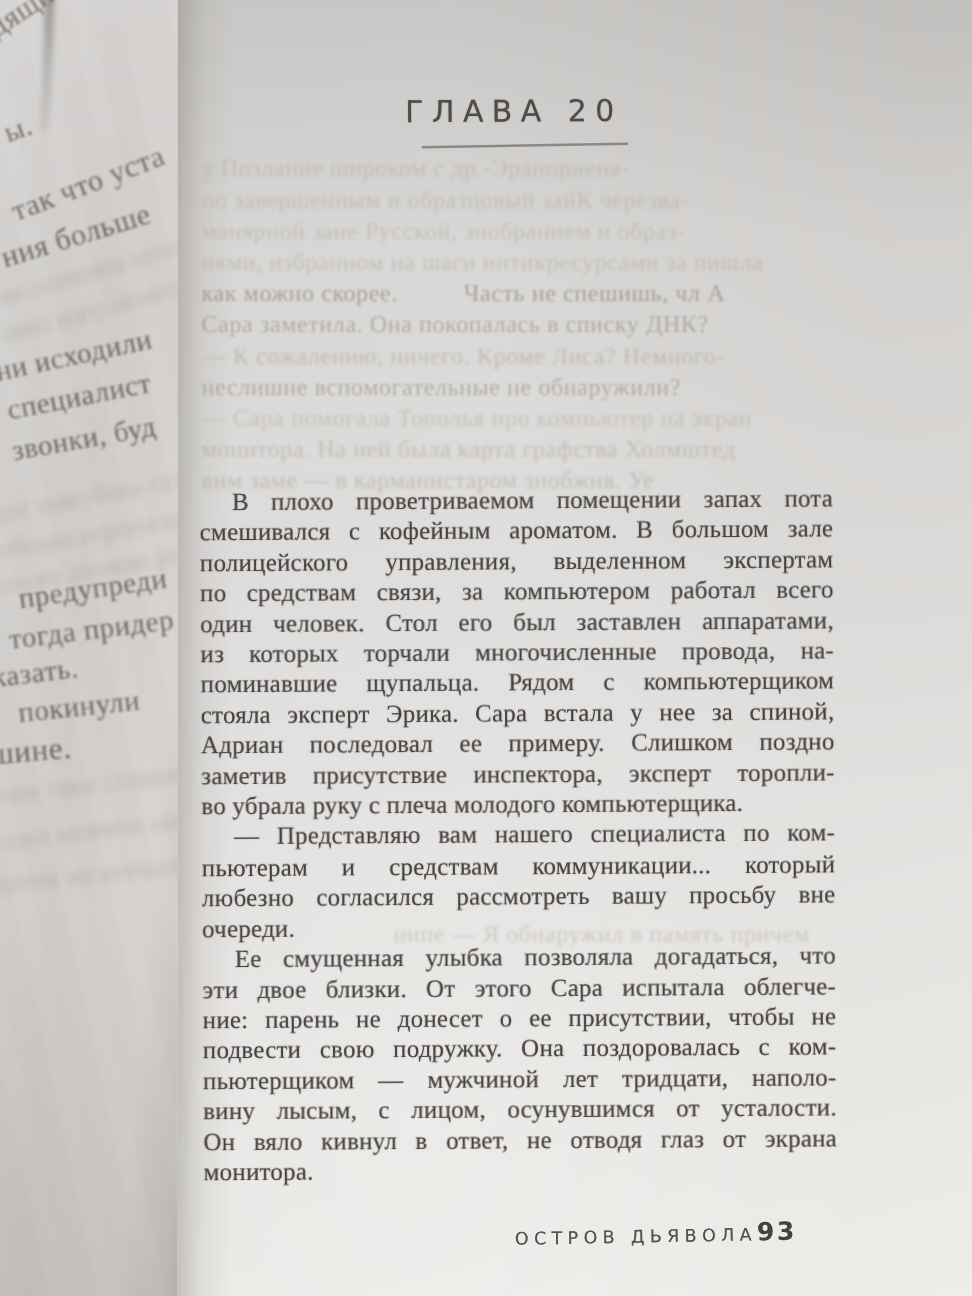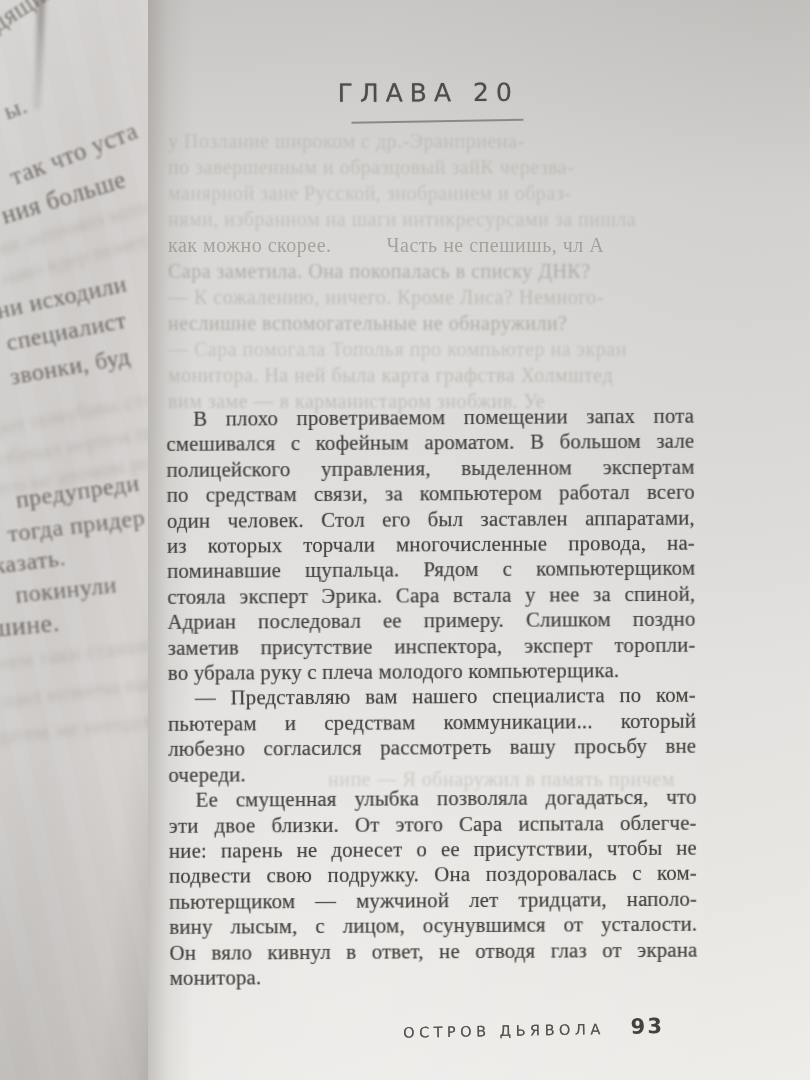--- a/index.html
+++ b/index.html
@@ -112,21 +112,21 @@
   .bl{text-align:justify;text-align-last:justify;}
   .bl.end{text-align-last:left;}
   .bl.ind{text-indent:27px;}
   .running-footer{
     position:absolute;top:1018px;left:19px;width:528px;box-sizing:border-box;
     padding-right:34px;display:flex;justify-content:flex-end;align-items:baseline;
     transform:rotate(-0.7deg);
     font-family:"DejaVu Sans",sans-serif;color:#56534f;
   }
   .book-title{font-size:14.5px;letter-spacing:4.5px;text-shadow:0 0 .5px rgba(86,83,79,.7);}
-  .page-number{font-size:21px;font-weight:700;letter-spacing:2px;margin-left:26px;color:#45423c;}
+  .page-number{font-size:21px;font-weight:700;letter-spacing:2px;color:#45423c;}
 </style>
 </head>
 <body>
 
 <div class="photo">
 
   <div class="left-page">
     <div class="edge-streak"></div>
     <div class="lsmudge-layer">
         <div class="lsmudge">ви антенвоз котор</div>

